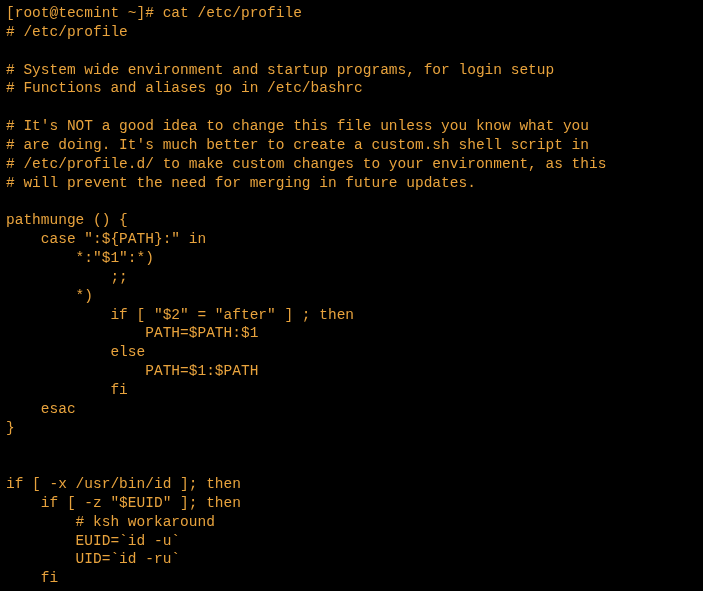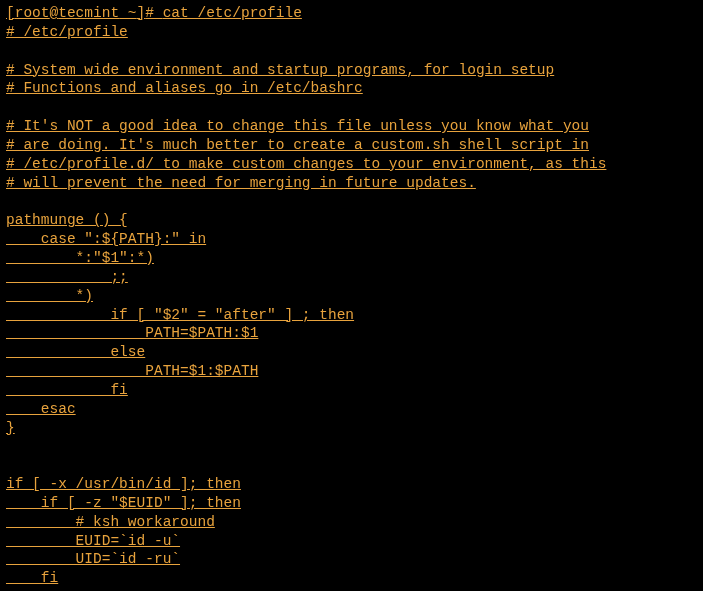--- a/index.html
+++ b/index.html
@@ -14,21 +14,20 @@
       height: 591px;
       box-sizing: border-box;
       overflow: hidden;
     }
     pre {
       margin: 0;
       font-family: inherit;
       font-size: inherit;
       line-height: inherit;
       white-space: pre;
-      text-decoration: underline;
     }
     .prompt-bracket { color: #e8a33d; }
     .prompt-user { color: #e8a33d; }
     .prompt-at { color: #e8a33d; }
     .prompt-host { color: #e8a33d; }
     .prompt-path { color: #e8a33d; }
     .prompt-hash { color: #e8a33d; }
     .command { color: #e8a33d; }
   </style>
 </head>

